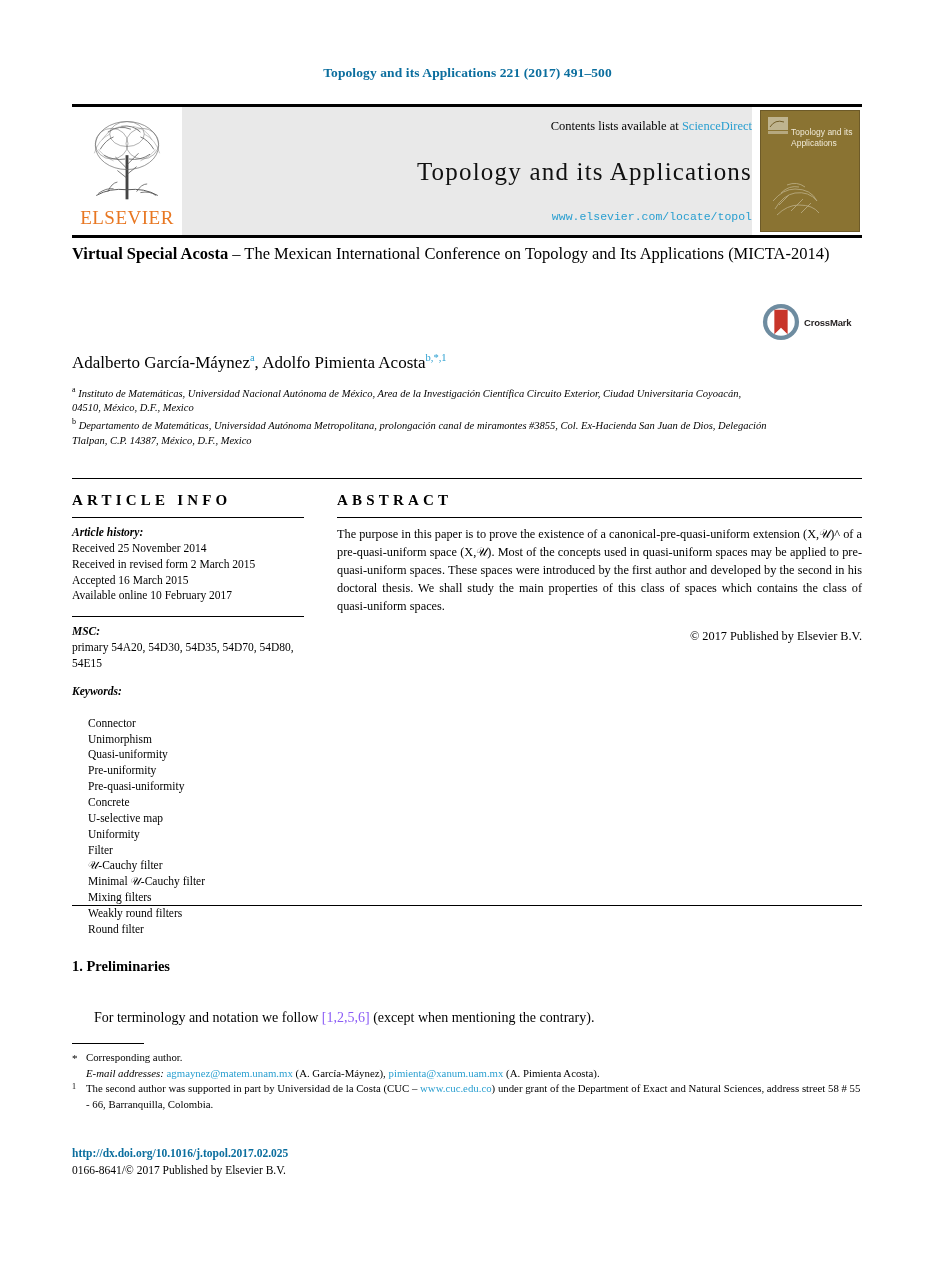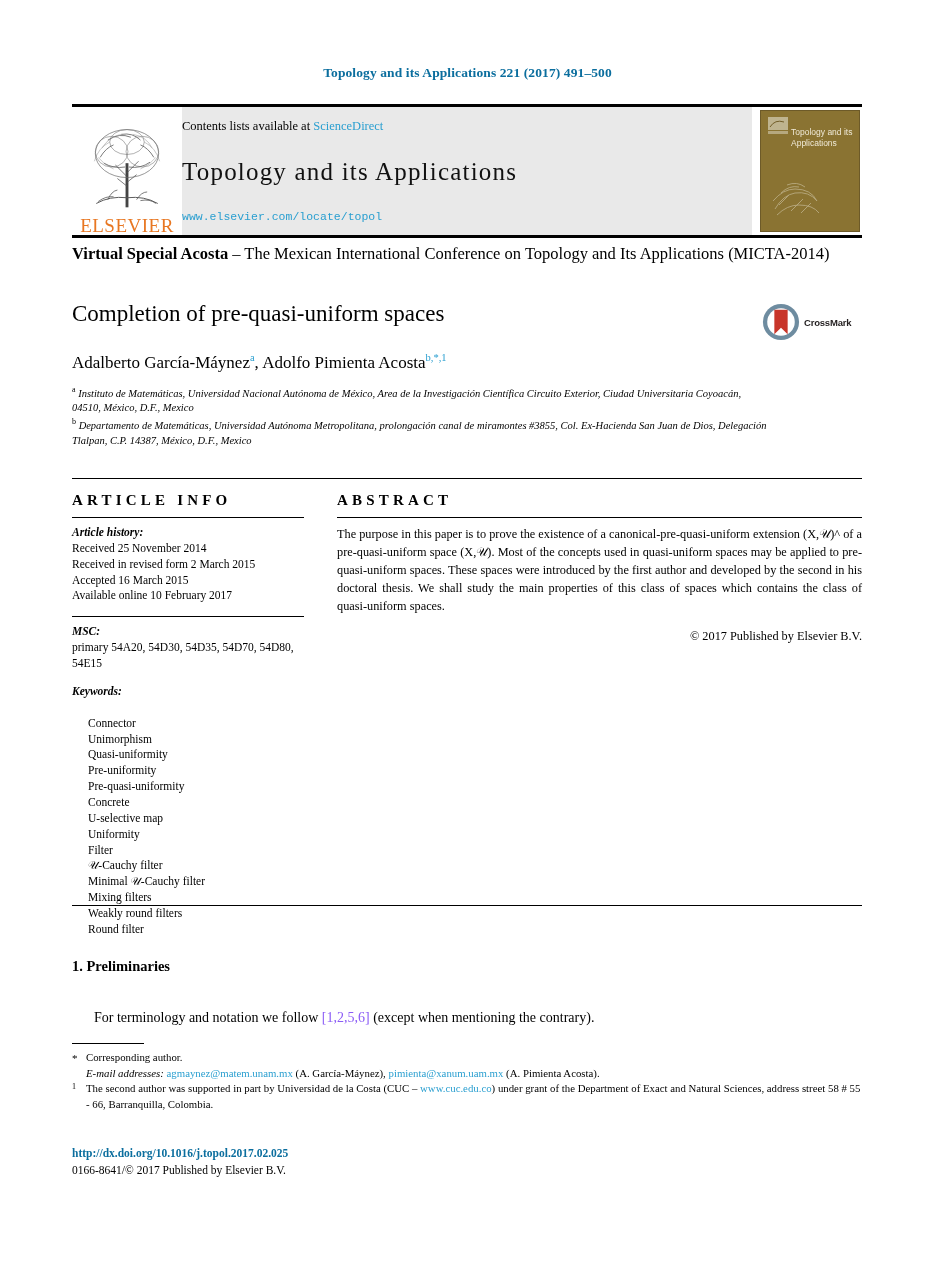--- a/index.html
+++ b/index.html
@@ -54,40 +54,40 @@
   }
   .elsevier-logo {
     width: 110px;
     flex: 0 0 110px;
     position: relative;
     background: #fff;
     display: flex;
     flex-direction: column;
     justify-content: flex-end;
     align-items: center;
-    padding-bottom: 0;
+    padding-bottom: 8px;
     box-sizing: border-box;
   }
   .elsevier-tree { width: 96px; height: 96px; display:block; }
   .elsevier-word {
     font-family: "Liberation Serif", serif;
     font-size: 19px;
     letter-spacing: 0.5px;
     color: #E87722;
     line-height: 1;
     font-weight: normal;
     margin-top: 1px;
   }
   .journal-banner {
     flex: 1 1 auto;
     background: #e9e9e9;
     display: flex;
     flex-direction: column;
     justify-content: space-between;
-    align-items: flex-start;
+    align-items: flex-end;
     padding: 12px 0 12px 0;
     box-sizing: border-box;
   }
   .contents-line {
     font-size: 12.5px;
     font-family: "Liberation Serif", serif;
     color: #000;
   }
   .contents-line .sd-link { color: #2a9fd0; }
   .journal-title-big {
@@ -365,21 +365,20 @@
         </div>
       </div>
 
     </div>
   </div>
 
   <div class="special-issue">
     <b>Virtual Special Acosta</b><span> – The Mexican International Conference on Topology and Its Applications (MICTA-2014)</span>
   </div>
 
-  <h1 class="article-title">Completion of pre-quasi-uniform spaces</h1>
 
   <div class="crossmark">
     <svg class="crossmark-badge" viewBox="0 0 40 40">
       <circle cx="20" cy="20" r="19" fill="#6e8ca0"></circle>
       <circle cx="20" cy="20" r="14.5" fill="#ffffff"></circle>
       <path d="M13 7 h14 v26 l-7 -7 l-7 7 z" fill="#c8352a"></path>
     </svg>
     <span class="crossmark-word">CrossMark</span>
   </div>
 

